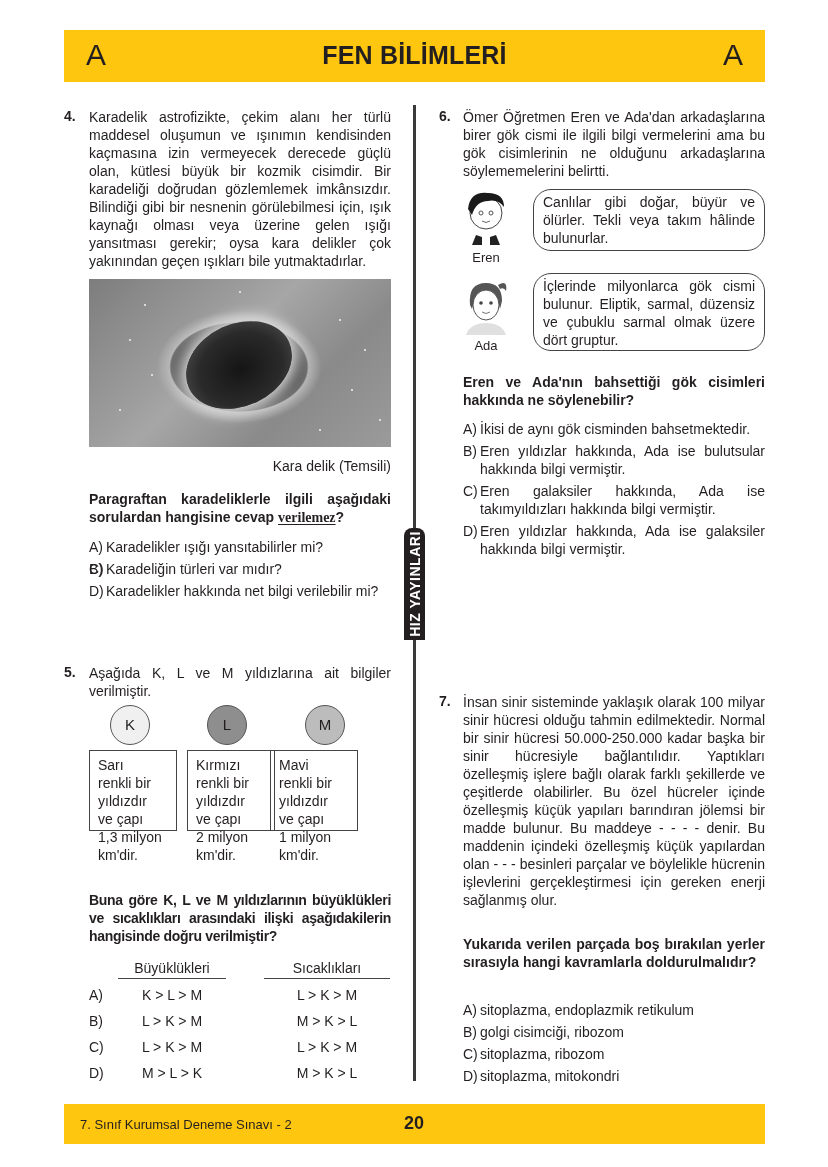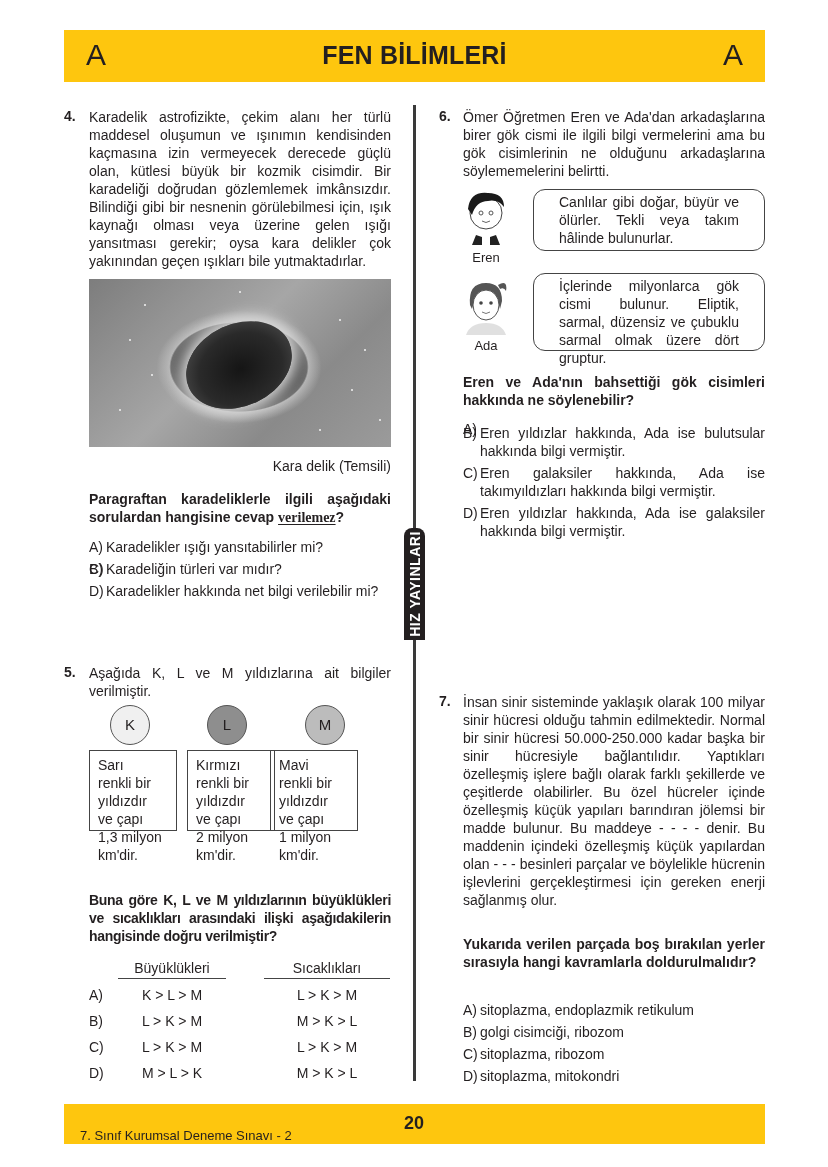--- a/index.html
+++ b/index.html
@@ -4,21 +4,21 @@
 <style>
   html, body { margin:0; padding:0; background:#ffffff; }
   body { width:828px; height:1167px; position:relative; overflow:hidden;
          font-family:"Liberation Sans", sans-serif; color:#231f20; }
   .abs { position:absolute; }
   .header { left:64px; top:30px; width:701px; height:52px; background:#fec60e; }
   .header .letter { position:absolute; top:8px; font-size:30px; color:#231f20; }
   .header .title { position:absolute; left:0; right:0; top:11px; text-align:center;
                    font-size:25px; font-weight:bold; letter-spacing:0.2px; }
   .footer { left:64px; top:1104px; width:701px; height:40px; background:#fec60e; }
-  .footer .exam { position:absolute; left:16px; top:13px; font-size:13px;margin-top:11px; }
+  .footer .exam { position:absolute; left:16px; top:13px; font-size:13px; }
   .footer .page { position:absolute; left:340px; top:9px; font-size:18px; font-weight:bold;text-align:center; }
   .divider { left:413px; top:105px; width:3px; height:976px; background:#3a3a3a; }
   .brand { left:404px; top:528px; width:21px; height:112px; background:#231f20; border-radius:8px 8px 0 0;
            color:#fff; }
   .brand span { position:absolute; left:50%; top:50%; transform:translate(-50%,-50%) rotate(-90deg);
                 white-space:nowrap; font-size:14px; font-weight:bold; letter-spacing:0.5px; }
   .q { font-size:14px; line-height:18px; text-align:justify; }
   .qnum { position:absolute; font-weight:bold; font-size:14px; }
   .bold { font-weight:bold; }
   .opts { font-size:14px; line-height:18px; }
@@ -31,22 +31,22 @@
                     linear-gradient(135deg,#7d7d7d,#a6a6a6 45%,#8a8a8a 70%,#9b9b9b); }
   .bh .hole { position:absolute; left:95px; top:45px; width:110px; height:82px; border-radius:50%;
               background: radial-gradient(ellipse at 50% 55%, #151515 0%, #2a2a2a 55%, #4b4b4b 85%);
               transform:rotate(-25deg); box-shadow:0 0 14px 6px #d8d8d8; }
   .bh .star { position:absolute; width:2px; height:2px; background:#f3f3f3; border-radius:50%; }
   .star-circle { position:absolute; width:38px; height:38px; border-radius:50%; border:1.5px solid #555;
                  font-size:15px; text-align:center; line-height:38px; }
   .star-box { position:absolute; width:88px; height:81px; border:1.5px solid #444; box-sizing:border-box;
               padding:5px 8px; font-size:14px; line-height:18px; }
   .tbl { position:absolute; font-size:14px; }
-  .bubble { position:absolute; border:1.5px solid #444; border-radius:12px; box-sizing:border-box;
-            padding:3px 25px; font-size:14px; line-height:18px; text-align:justify; }
+  .bubble { position:absolute; border:1.5px solid #444; border-radius:18px; box-sizing:border-box;
+            padding:3px 9px; font-size:14px; line-height:18px; text-align:justify; }
   .person { position:absolute; text-align:center; font-size:13px; }
   .underline { text-decoration:underline; text-underline-offset:2px;font-family:Liberation Serif, serif; }
 </style>
 </head>
 <body>
 
 <div class="abs header">
   <span class="letter" style="left:22px">A</span>
   <div class="title">FEN BİLİMLERİ</div>
   <span class="letter" style="right:22px">A</span>
@@ -176,21 +176,21 @@
       <path d="M22 37 Q26 40 30 37" fill="none" stroke="#777"></path>
       <path d="M6 60 Q10 48 26 48 Q42 48 46 60 Z" fill="#e0e0e0"></path>
     </svg>
     <div>Ada</div>
   </div>
   <div class="bubble" style="left:533px;top:273px;width:232px;height:78px">İçlerinde milyonlarca gök cismi bulunur. Eliptik, sarmal, düzensiz ve çubuklu sarmal olmak üzere dört gruptur.</div>
 
   <div class="abs q bold" style="left:463px;top:373px;width:302px">Eren ve Ada'nın bahsettiği gök cisimleri hakkında ne söylenebilir?</div>
 
   <div class="abs opts" style="left:463px;top:420px;width:302px;text-align:justify">
-    <div class="opt"><span class="lbl">A)</span></div>
+    <div class="opt"><span class="lbl">A)</span><span>İkisi de aynı gök cisminden bahsetmektedir.</span></div>
     <div class="opt"><span class="lbl">B)</span><span>Eren yıldızlar hakkında, Ada ise bulutsular hakkında bilgi vermiştir.</span></div>
     <div class="opt"><span class="lbl">C)</span><span>Eren galaksiler hakkında, Ada ise takımyıldızları hakkında bilgi vermiştir.</span></div>
     <div class="opt"><span class="lbl">D)</span><span>Eren yıldızlar hakkında, Ada ise galaksiler hakkında bilgi vermiştir.</span></div>
   </div>
 </div>
 
 <div>
   <span class="qnum" style="left:439px;top:693px">7.</span>
   <div class="abs q" style="left:463px;top:693px;width:302px">İnsan sinir sisteminde yaklaşık olarak 100 milyar sinir hücresi olduğu tahmin edilmektedir. Normal bir sinir hücresi 50.000-250.000 kadar başka bir sinir hücresiyle bağlantılıdır. Yaptıkları özelleşmiş işlere bağlı olarak farklı şekillerde ve çeşitlerde olabilirler. Bu özel hücreler içinde özelleşmiş küçük yapıları barındıran jölemsi bir madde bulunur. Bu maddeye - - - - denir. Bu maddenin içindeki özelleşmiş küçük yapılardan olan - - -  besinleri parçalar ve böylelikle hücrenin işlevlerini gerçekleştirmesi için gereken enerji sağlanmış olur.</div>
 

